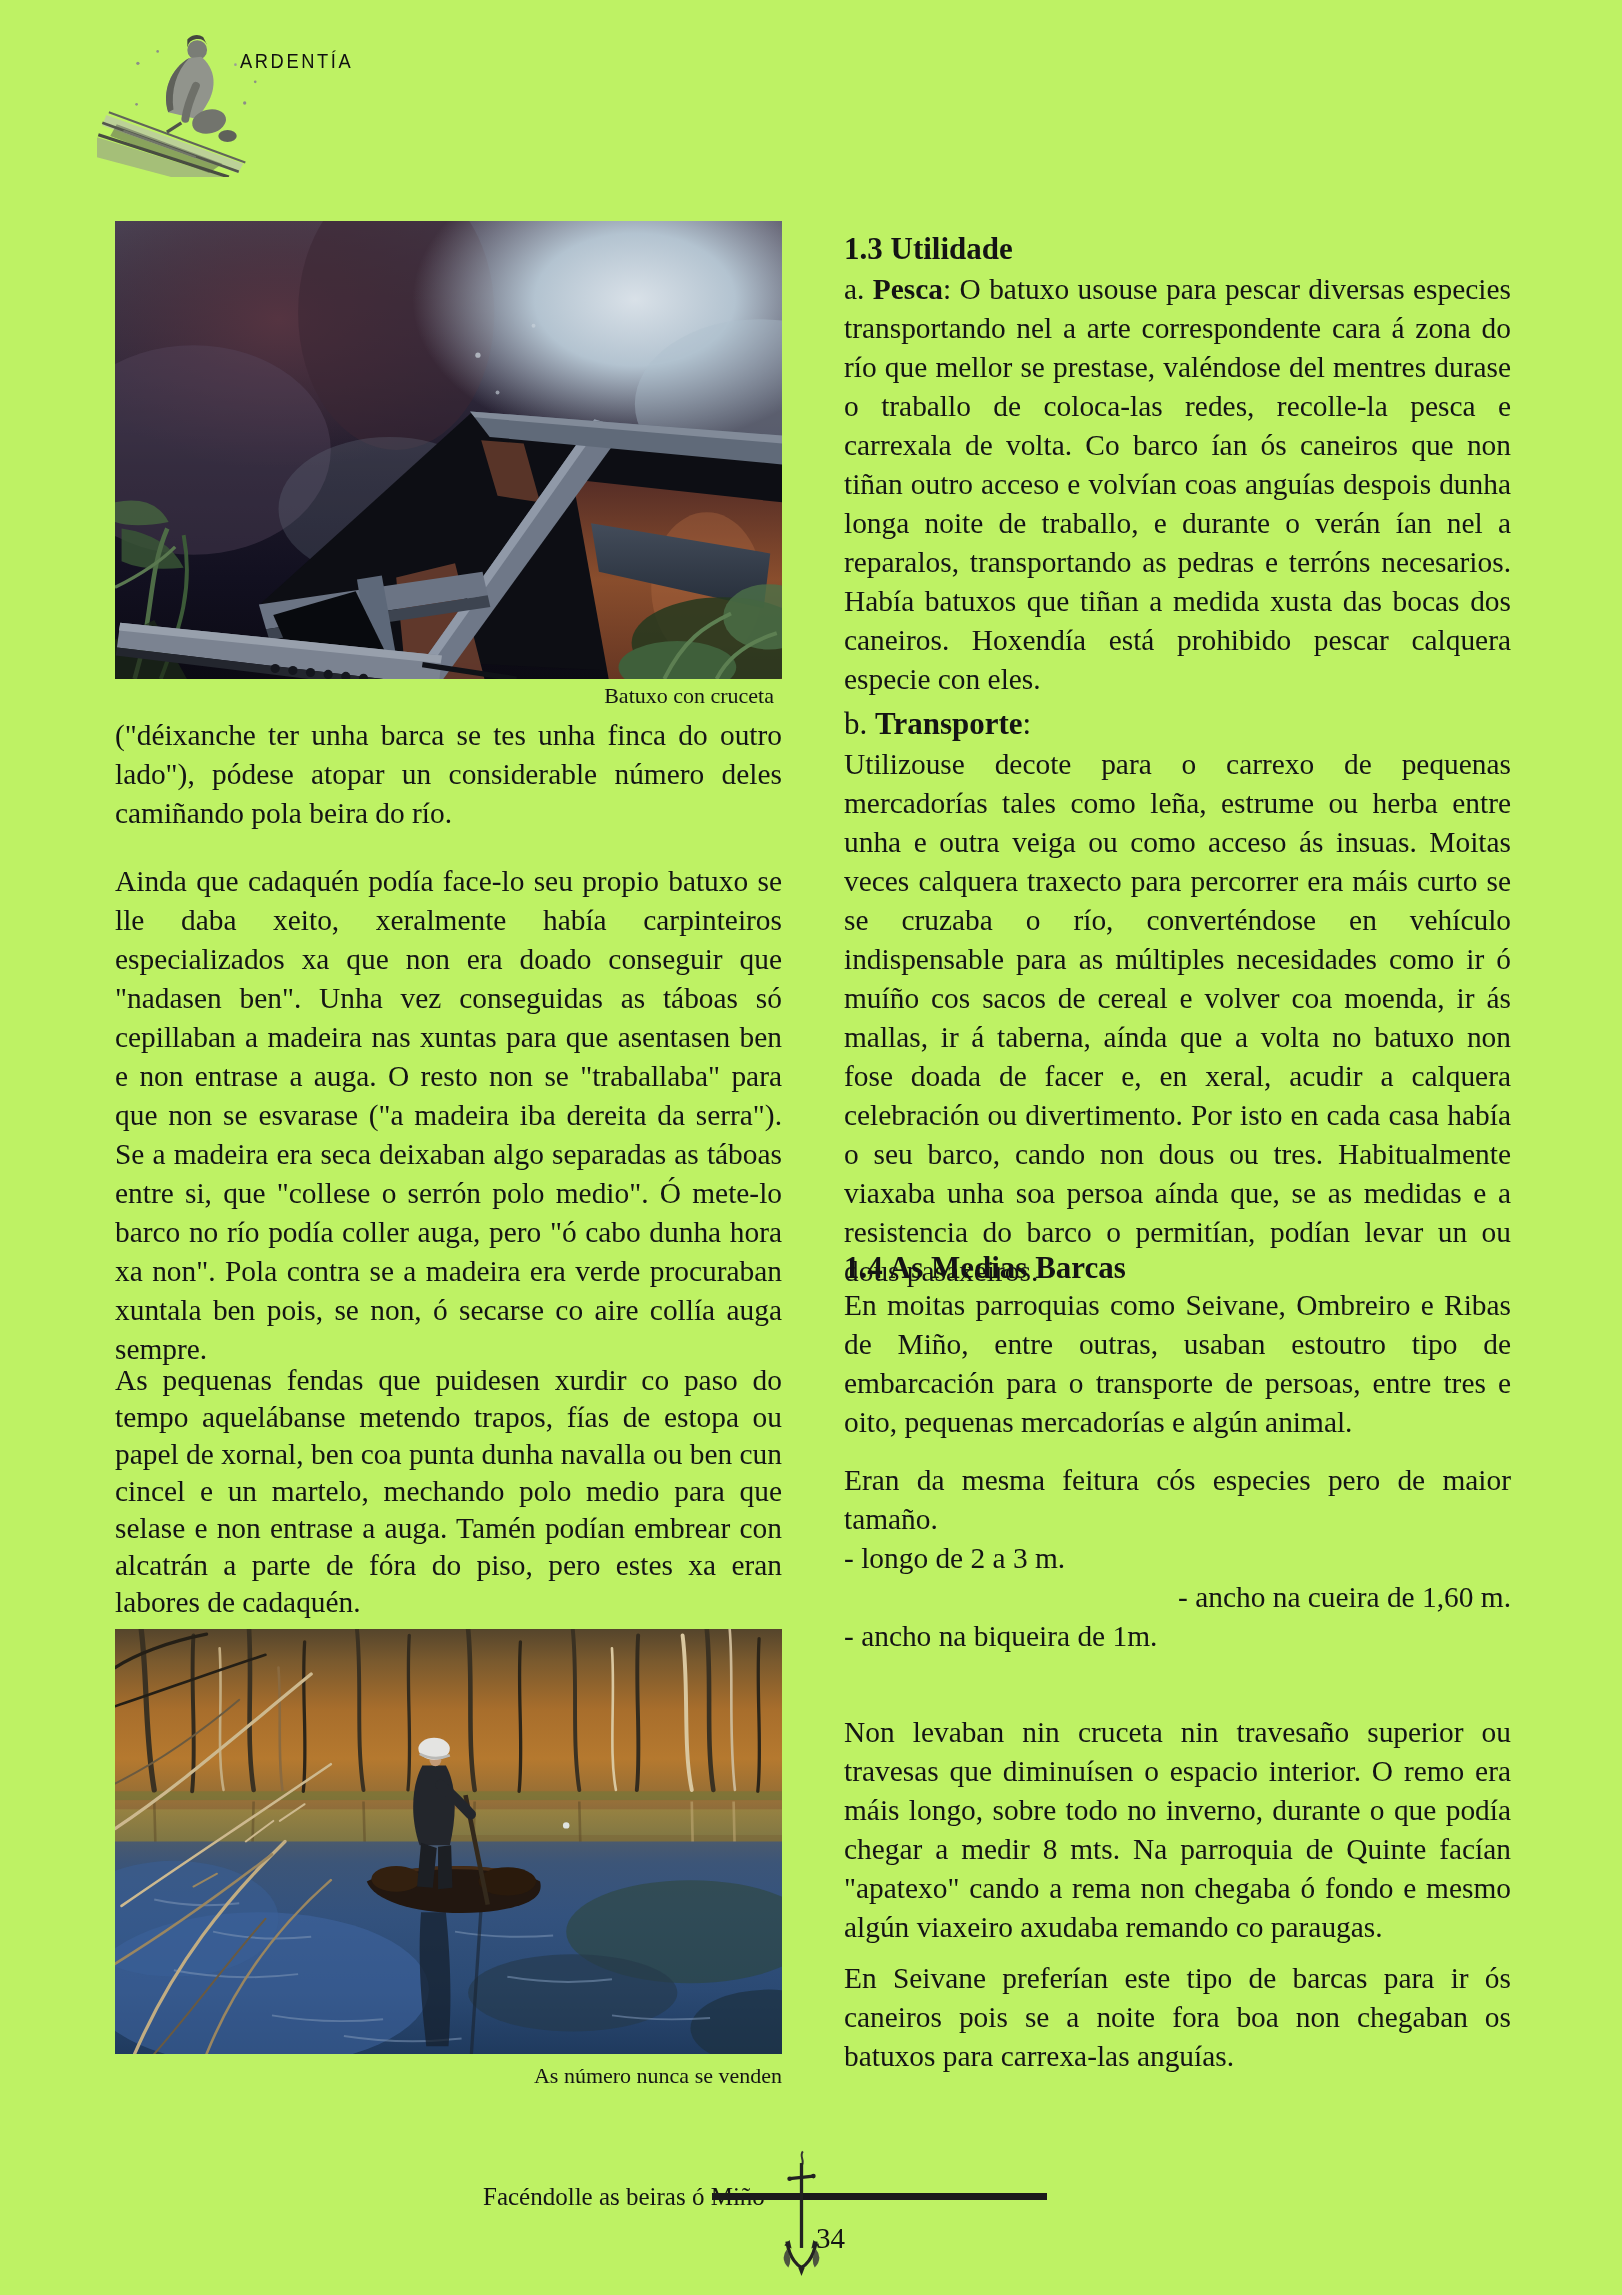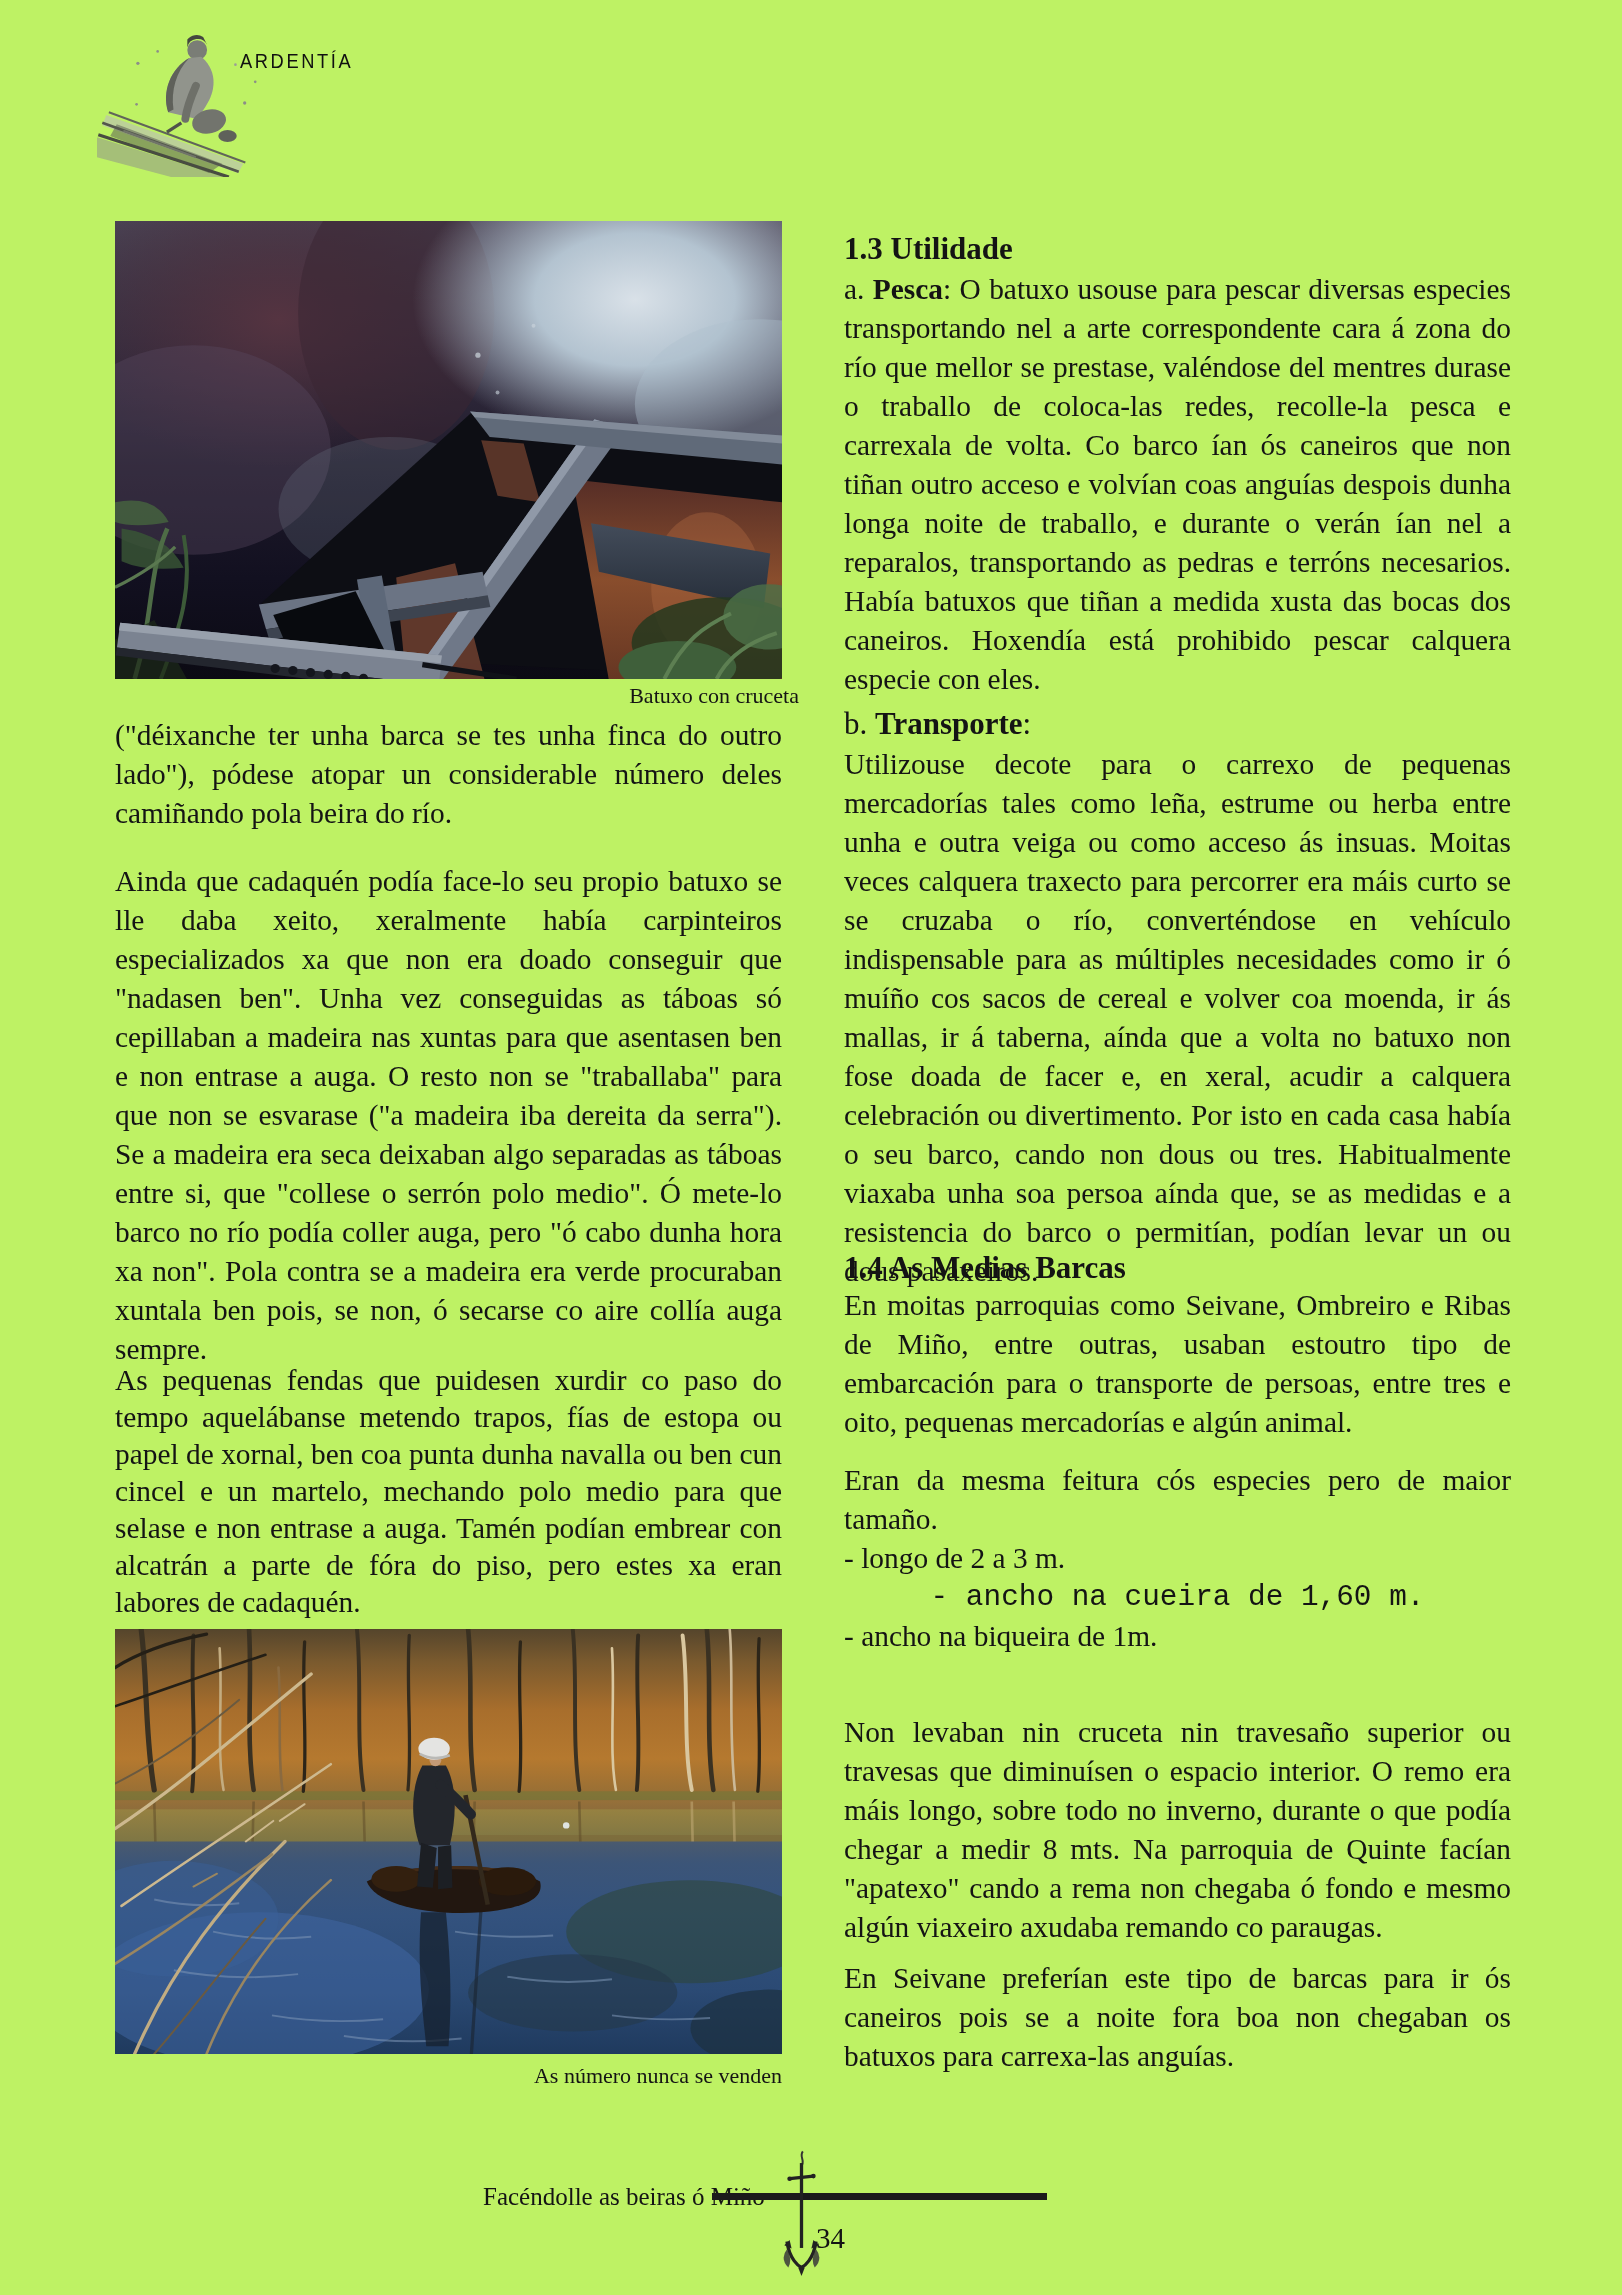--- a/index.html
+++ b/index.html
@@ -136,21 +136,21 @@
       </g>
       <g>
         <ellipse cx="930" cy="645" rx="140" ry="70" fill="#24381f" opacity="0.85"></ellipse>
         <ellipse cx="860" cy="682" rx="90" ry="40" fill="#3f5f3a"></ellipse>
         <ellipse cx="1000" cy="605" rx="70" ry="50" fill="#4c7048" opacity="0.8"></ellipse>
         <path d="M840,700 C870,640 900,620 942,600" stroke="#5d7f52" stroke-width="6" fill="none"></path>
         <path d="M920,700 C940,660 980,640 1012,630" stroke="#5d7f52" stroke-width="6" fill="none"></path>
       </g>
     </svg>
   </div>
-  <div class="abs caption" style="left:132px;top:683px;width:667px;text-align:right;">Batuxo con cruceta</div>
+  <div class="abs caption" style="left:107px;top:683px;width:667px;text-align:right;">Batuxo con cruceta</div>
 
   <p class="abs body" style="left:115px;top:716px;width:667px;">("déixanche ter unha barca se tes unha finca do outro lado"), pódese atopar un considerable número deles camiñando pola beira do río.</p>
   <p class="abs body" style="left:115px;top:862px;width:667px;">Ainda que cadaquén podía face-lo seu propio batuxo se lle daba xeito, xeralmente había carpinteiros especializados xa que non era doado conseguir que "nadasen ben". Unha vez conseguidas as táboas só cepillaban a madeira nas xuntas para que asentasen ben e non entrase a auga. O resto non se "traballaba" para que non se esvarase ("a madeira iba dereita da serra"). Se a madeira era seca deixaban algo separadas as táboas entre si, que "collese o serrón polo medio". Ó mete-lo barco no río podía coller auga, pero "ó cabo dunha hora xa non". Pola contra se a madeira era verde procuraban xuntala ben pois, se non, ó secarse co aire collía auga sempre.</p>
   <p class="abs body" style="left:115px;top:1362px;width:667px;line-height:37px;">As pequenas fendas que puidesen xurdir co paso do tempo aquelábanse metendo trapos, fías de estopa ou papel de xornal, ben coa punta dunha navalla ou ben cun cincel e un martelo, mechando polo medio para que selase e non entrase a auga. Tamén podían embrear con alcatrán a parte de fóra do piso, pero estes xa eran labores de cadaquén.</p>
 
   <div class="abs photo" style="left:115px;top:1629px;width:667px;height:425px;">
     <svg viewBox="0 0 1020 660" preserveAspectRatio="none">
       <defs>
         <linearGradient id="p2trees" x1="0" y1="0" x2="0" y2="1">
           <stop offset="0" stop-color="#55452c"></stop>
@@ -272,21 +272,21 @@
 
   <p class="abs body" style="left:844px;top:745px;width:667px;">Utilizouse decote para o carrexo de pequenas mercadorías tales como leña, estrume ou herba entre unha e outra veiga ou como acceso ás insuas. Moitas veces calquera traxecto para percorrer era máis curto se se cruzaba o río, converténdose en vehículo indispensable para as múltiples necesidades como ir ó muíño cos sacos de cereal e volver coa moenda, ir ás mallas, ir á taberna, aínda que a volta no batuxo non fose doada de facer e, en xeral, acudir a calquera celebración ou divertimento. Por isto en cada casa había o seu barco, cando non dous ou tres. Habitualmente viaxaba unha soa persoa aínda que, se as medidas e a resistencia do barco o permitían, podían levar un ou dous pasaxeiros.</p>
 
   <p class="abs h" style="left:844px;top:1249px;width:667px;">1.4 As Medias Barcas</p>
 
   <p class="abs body" style="left:844px;top:1286px;width:667px;">En moitas parroquias como Seivane, Ombreiro e Ribas de Miño, entre outras, usaban estoutro tipo de embarcación para o transporte de persoas, entre tres e oito, pequenas mercadorías e algún animal.</p>
   <p class="abs body" style="left:844px;top:1461px;width:667px;">Eran da mesma feitura cós especies pero de maior tamaño.</p>
 
   <div class="abs" style="left:844px;top:1539px;width:667px;">
     <p class="body" style="text-align:left;">- longo de 2 a 3 m.</p>
-    <p class="body" style="text-align:center;font-family:Liberation Mono, monospace;">- ancho na cueira de 1,60 m.</p>
+    <p class="body" style="text-align:right;">- ancho na cueira de 1,60 m.</p>
     <p class="body" style="text-align:left;">- ancho na biqueira de 1m.</p>
   </div>
 
   <p class="abs body" style="left:844px;top:1713px;width:667px;">Non levaban nin cruceta nin travesaño superior ou travesas que diminuísen o espacio interior. O remo era máis longo, sobre todo no inverno, durante o que podía chegar a medir 8 mts. Na parroquia de Quinte facían "apatexo" cando a rema non chegaba ó fondo e mesmo algún viaxeiro axudaba remando co paraugas.</p>
   <p class="abs body" style="left:844px;top:1959px;width:667px;">En Seivane preferían este tipo de barcas para ir ós caneiros pois se a noite fora boa non chegaban os batuxos para carrexa-las anguías.</p>
 
   <div class="abs footer-text" style="left:483px;top:2183px;">Facéndolle as beiras ó Miño</div>
   <div class="abs footer-line" style="left:712px;top:2193px;width:335px;height:7.2px;"></div>
   <div class="abs photo" style="left:783px;top:2150px;width:37px;height:128px;">
     <svg viewBox="0 0 56 196" preserveAspectRatio="none">

